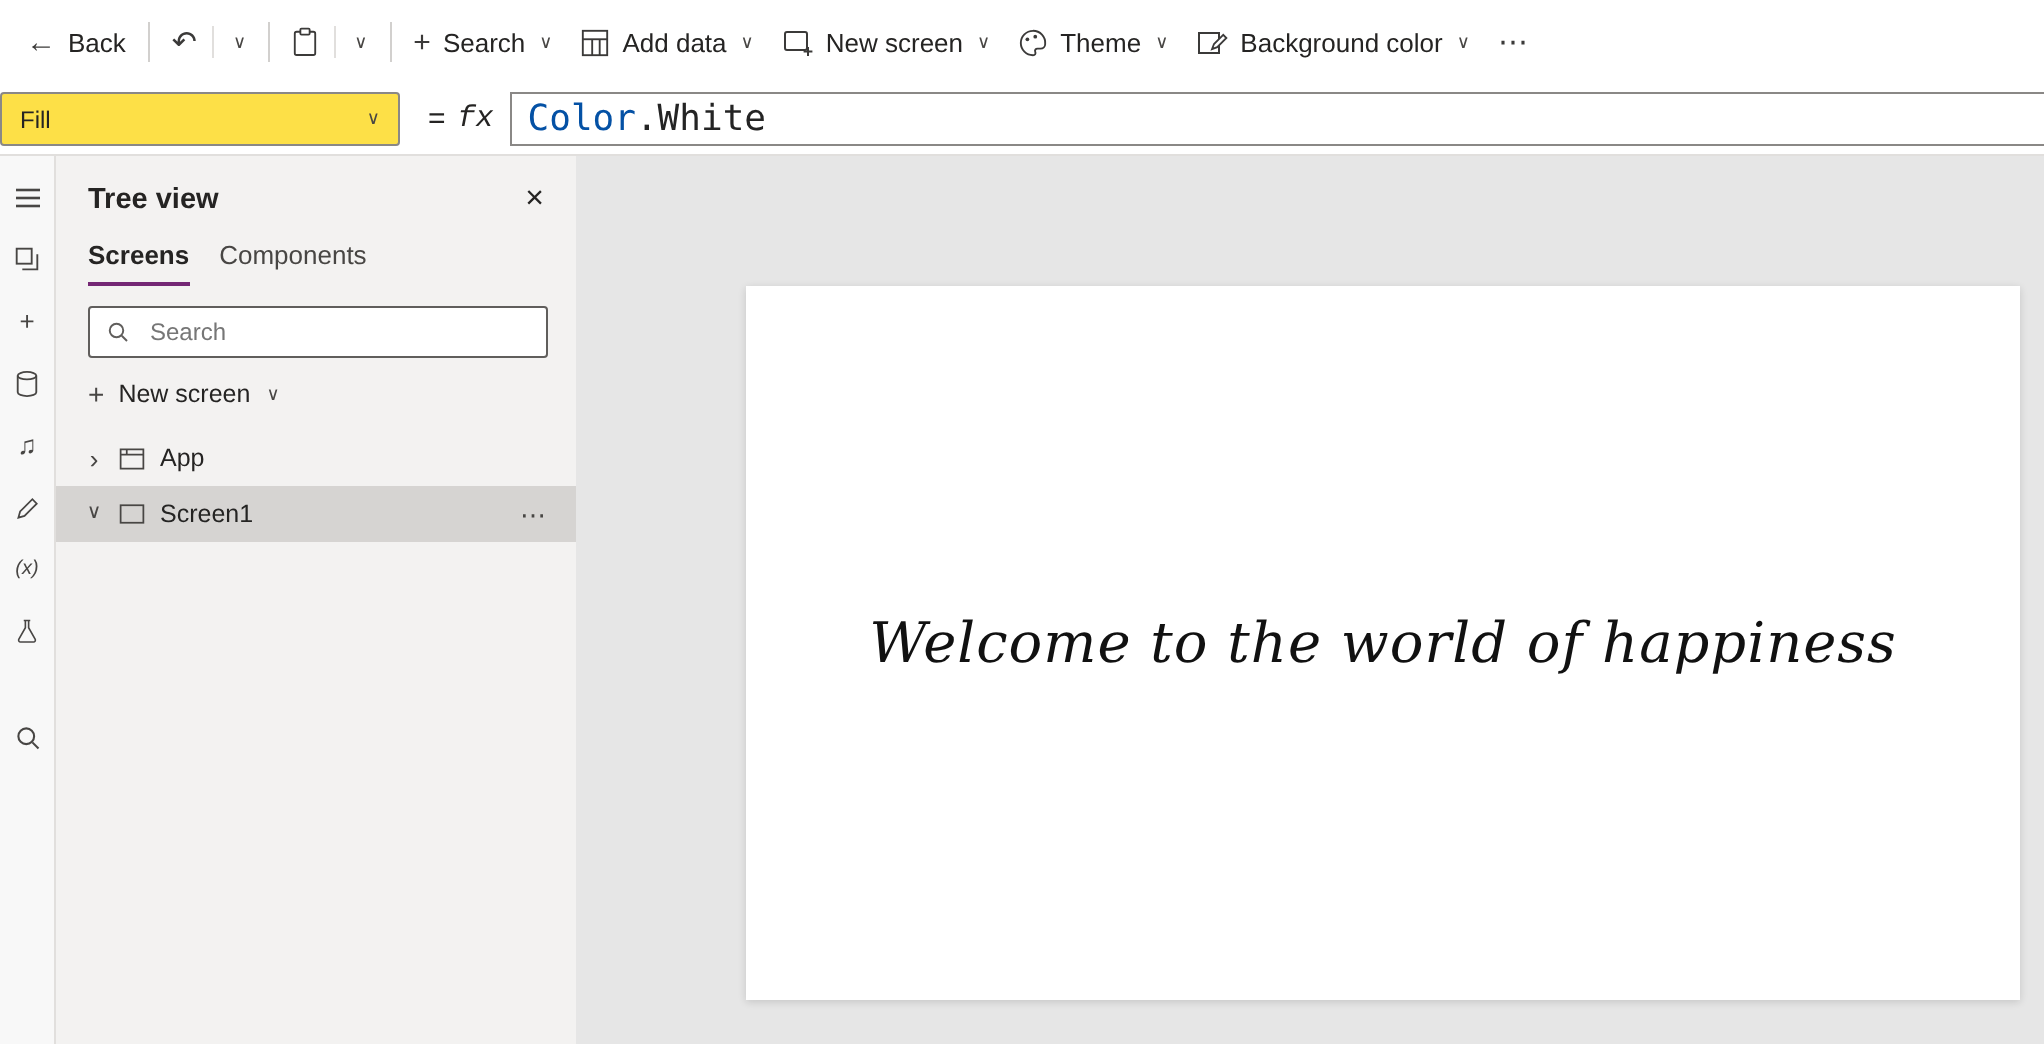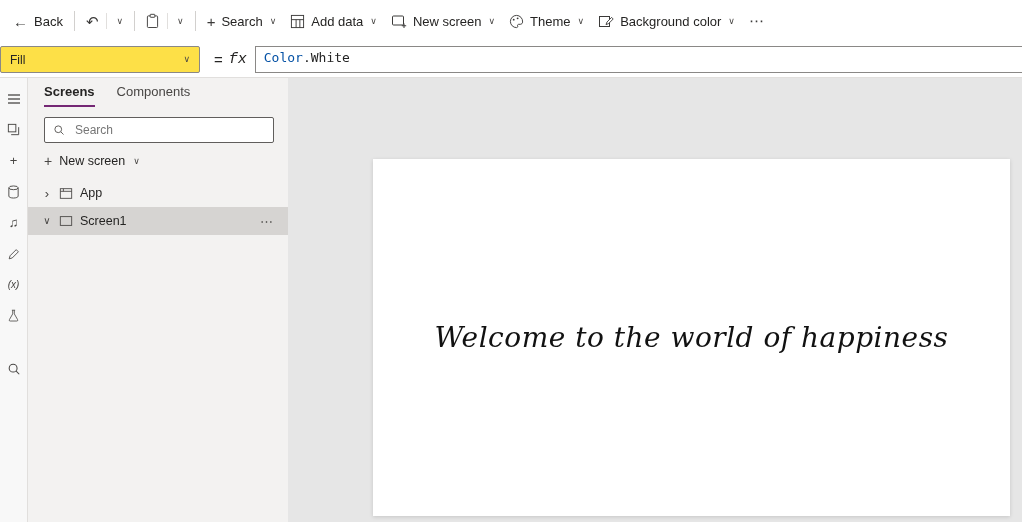--- a/index.html
+++ b/index.html
@@ -14,59 +14,59 @@
   .chev { font-size:9px; color:#484644; line-height:1; margin-left:1px; }
   .sep { width:1px; height:20px; background:#d2d0ce; margin:0 4px; flex:none; }
   .sep.thin { height:16px; background:#e1dfdd; margin:0 1px; }
   .more-dots { font-size:15px; letter-spacing:1px; color:#3b3a39; }
 
   
   .formula-bar { height:36px; display:flex; align-items:center; background:#fff; border-bottom:1px solid #e1dfdd; }
   .prop-dropdown { width:200px; height:27px; border:1px solid #8a8886; border-radius:2px; background:#fde047; display:flex; align-items:center; justify-content:space-between; padding:0 9px; font-size:12px; cursor:pointer; flex:none; }
   .eq { margin:0 2px 0 14px; font-size:15px; color:#252423; }
   .fx { font-family:Liberation Mono, monospace; font-style:italic; font-size:15px; margin:0 8px 0 4px; color:#252423; }
-  .formula-input { flex:1; height:27px; border:1px solid #8a8886; border-right:none; background:#fff; display:flex; align-items:flex-end; padding:7px 8px; font-family:"DejaVu Sans Mono",monospace; font-size:13px; cursor:text; }
+  .formula-input { flex:1; height:27px; border:1px solid #8a8886; border-right:none; background:#fff; display:flex; align-items:center; padding:12px 8px; font-family:"DejaVu Sans Mono",monospace; font-size:18px; cursor:text; }
   .tok-type { color:var(--formula-keyword,#0451a5); }
   .tok-member { color:#242424; }
 
   
   .body { display:flex; height:444px; }
 
   
   .rail { width:28px; background:#f8f8f8; border-right:1px solid #e1dfdd; display:flex; flex-direction:column; align-items:center; padding-top:12px; gap:14px; flex:none; }
   .rail-icon { width:18px; height:17px; display:flex; align-items:center; justify-content:center; color:#484644; font-size:13px; cursor:pointer; }
   .rail-icon.push { margin-top:22px; }
   .vars-text { font-size:10px; font-style:italic; color:#484644; }
 
   
   .tree-panel { width:260px; background:#f3f2f1; display:flex; flex-direction:column; flex:none; }
   .panel-header { display:flex; justify-content:space-between; align-items:center; padding:14px 16px 6px 16px; }
   .panel-title { font-size:14.5px; font-weight:700; color:#252423; }
   .close-btn { font-size:16px; color:#252423; background:none; border:none; cursor:pointer; line-height:1; }
-  .tabs { display:flex; gap:22px; padding:0 16px; margin-top:2px; }
+  .tabs { display:flex; gap:15px; padding:0 16px; margin-top:2px; }
   .tab { padding:4px 0 6px; font-size:13px; cursor:pointer; border-bottom:2px solid transparent; }
   .tab.active { font-weight:700; color:#252423; border-bottom-color:var(--accent-purple,#742774); }
   .tab.inactive { color:#484644; }
   .search-box { margin:10px 14px 0 16px; height:26px; background:#fff; border:1px solid #605e5c; border-radius:2px; display:flex; align-items:center; padding:0 8px; gap:10px; }
   .search-box input { border:none; outline:none; flex:1; font:inherit; font-size:12px; color:#252423; background:transparent; min-width:0; }
   .search-box input::placeholder { color:#767676; }
   .new-screen-row { display:flex; align-items:center; gap:7px; padding:11px 16px 7px 16px; font-size:12.5px; color:#252423; cursor:pointer; }
   .plus-glyph { font-size:14px; color:#484644; line-height:1; }
 
   .tree { margin-top:4px; }
   .tree-row { height:28px; display:flex; align-items:center; gap:7px; padding:0 10px 0 14px; font-size:12.5px; color:#252423; cursor:pointer; position:relative; }
   .tree-row.selected { background:#d6d4d2; }
   .tree-chevron { width:10px; font-size:10px; color:#484644; text-align:center; flex:none; line-height:1; }
   .tree-chevron.collapsed { font-size:13px; }
   .row-more { position:absolute; right:14px; color:#484644; font-size:13px; letter-spacing:1px; }
   .tree-row.child { padding-left:58px; }
 
   
   .canvas { flex:1; background:#e6e6e6; position:relative; overflow:hidden; }
-  .artboard { position:absolute; left:85px; top:81px; width:637px; height:357px; background:#fff; box-shadow:0 1px 4px rgba(0,0,0,.14); display:flex; align-items:center; justify-content:center; }
+  .artboard { position:absolute; left:85px; top:65px; width:637px; height:357px; background:#fff; box-shadow:0 1px 4px rgba(0,0,0,.14); display:flex; align-items:center; justify-content:center; }
   .canvas-label { font-family:"DejaVu Serif",serif; font-style:italic; font-size:28px; color:#111; letter-spacing:.5px; }
 
   svg { display:block; }
 </style>
 </head>
 <body>
 
 <div class="app">
 
   <div class="toolbar">
@@ -208,20 +208,24 @@
       </span>
       <span class="rail-icon push">
         <svg width="14" height="14" viewBox="0 0 16 16">
             <circle cx="7" cy="7" r="4.5" fill="none" stroke="#484644" stroke-width="1.2"></circle>
             <line x1="10.5" y1="10.5" x2="14" y2="14" stroke="#484644" stroke-width="1.2"></line>
           </svg>
       </span>
     </div>
 
     <div class="tree-panel">
+      <div class="panel-header">
+        <span class="panel-title">Tree view</span>
+        <button class="close-btn">×</button>
+      </div>
       <div class="tabs">
         <span class="tab active">Screens</span>
         <span class="tab inactive">Components</span>
       </div>
       <div class="search-box">
         <span>
           <svg width="12" height="12" viewBox="0 0 16 16">
               <circle cx="7" cy="7" r="4.5" fill="none" stroke="#605e5c" stroke-width="1.3"></circle>
               <line x1="10.5" y1="10.5" x2="14" y2="14" stroke="#605e5c" stroke-width="1.3"></line>
             </svg>

